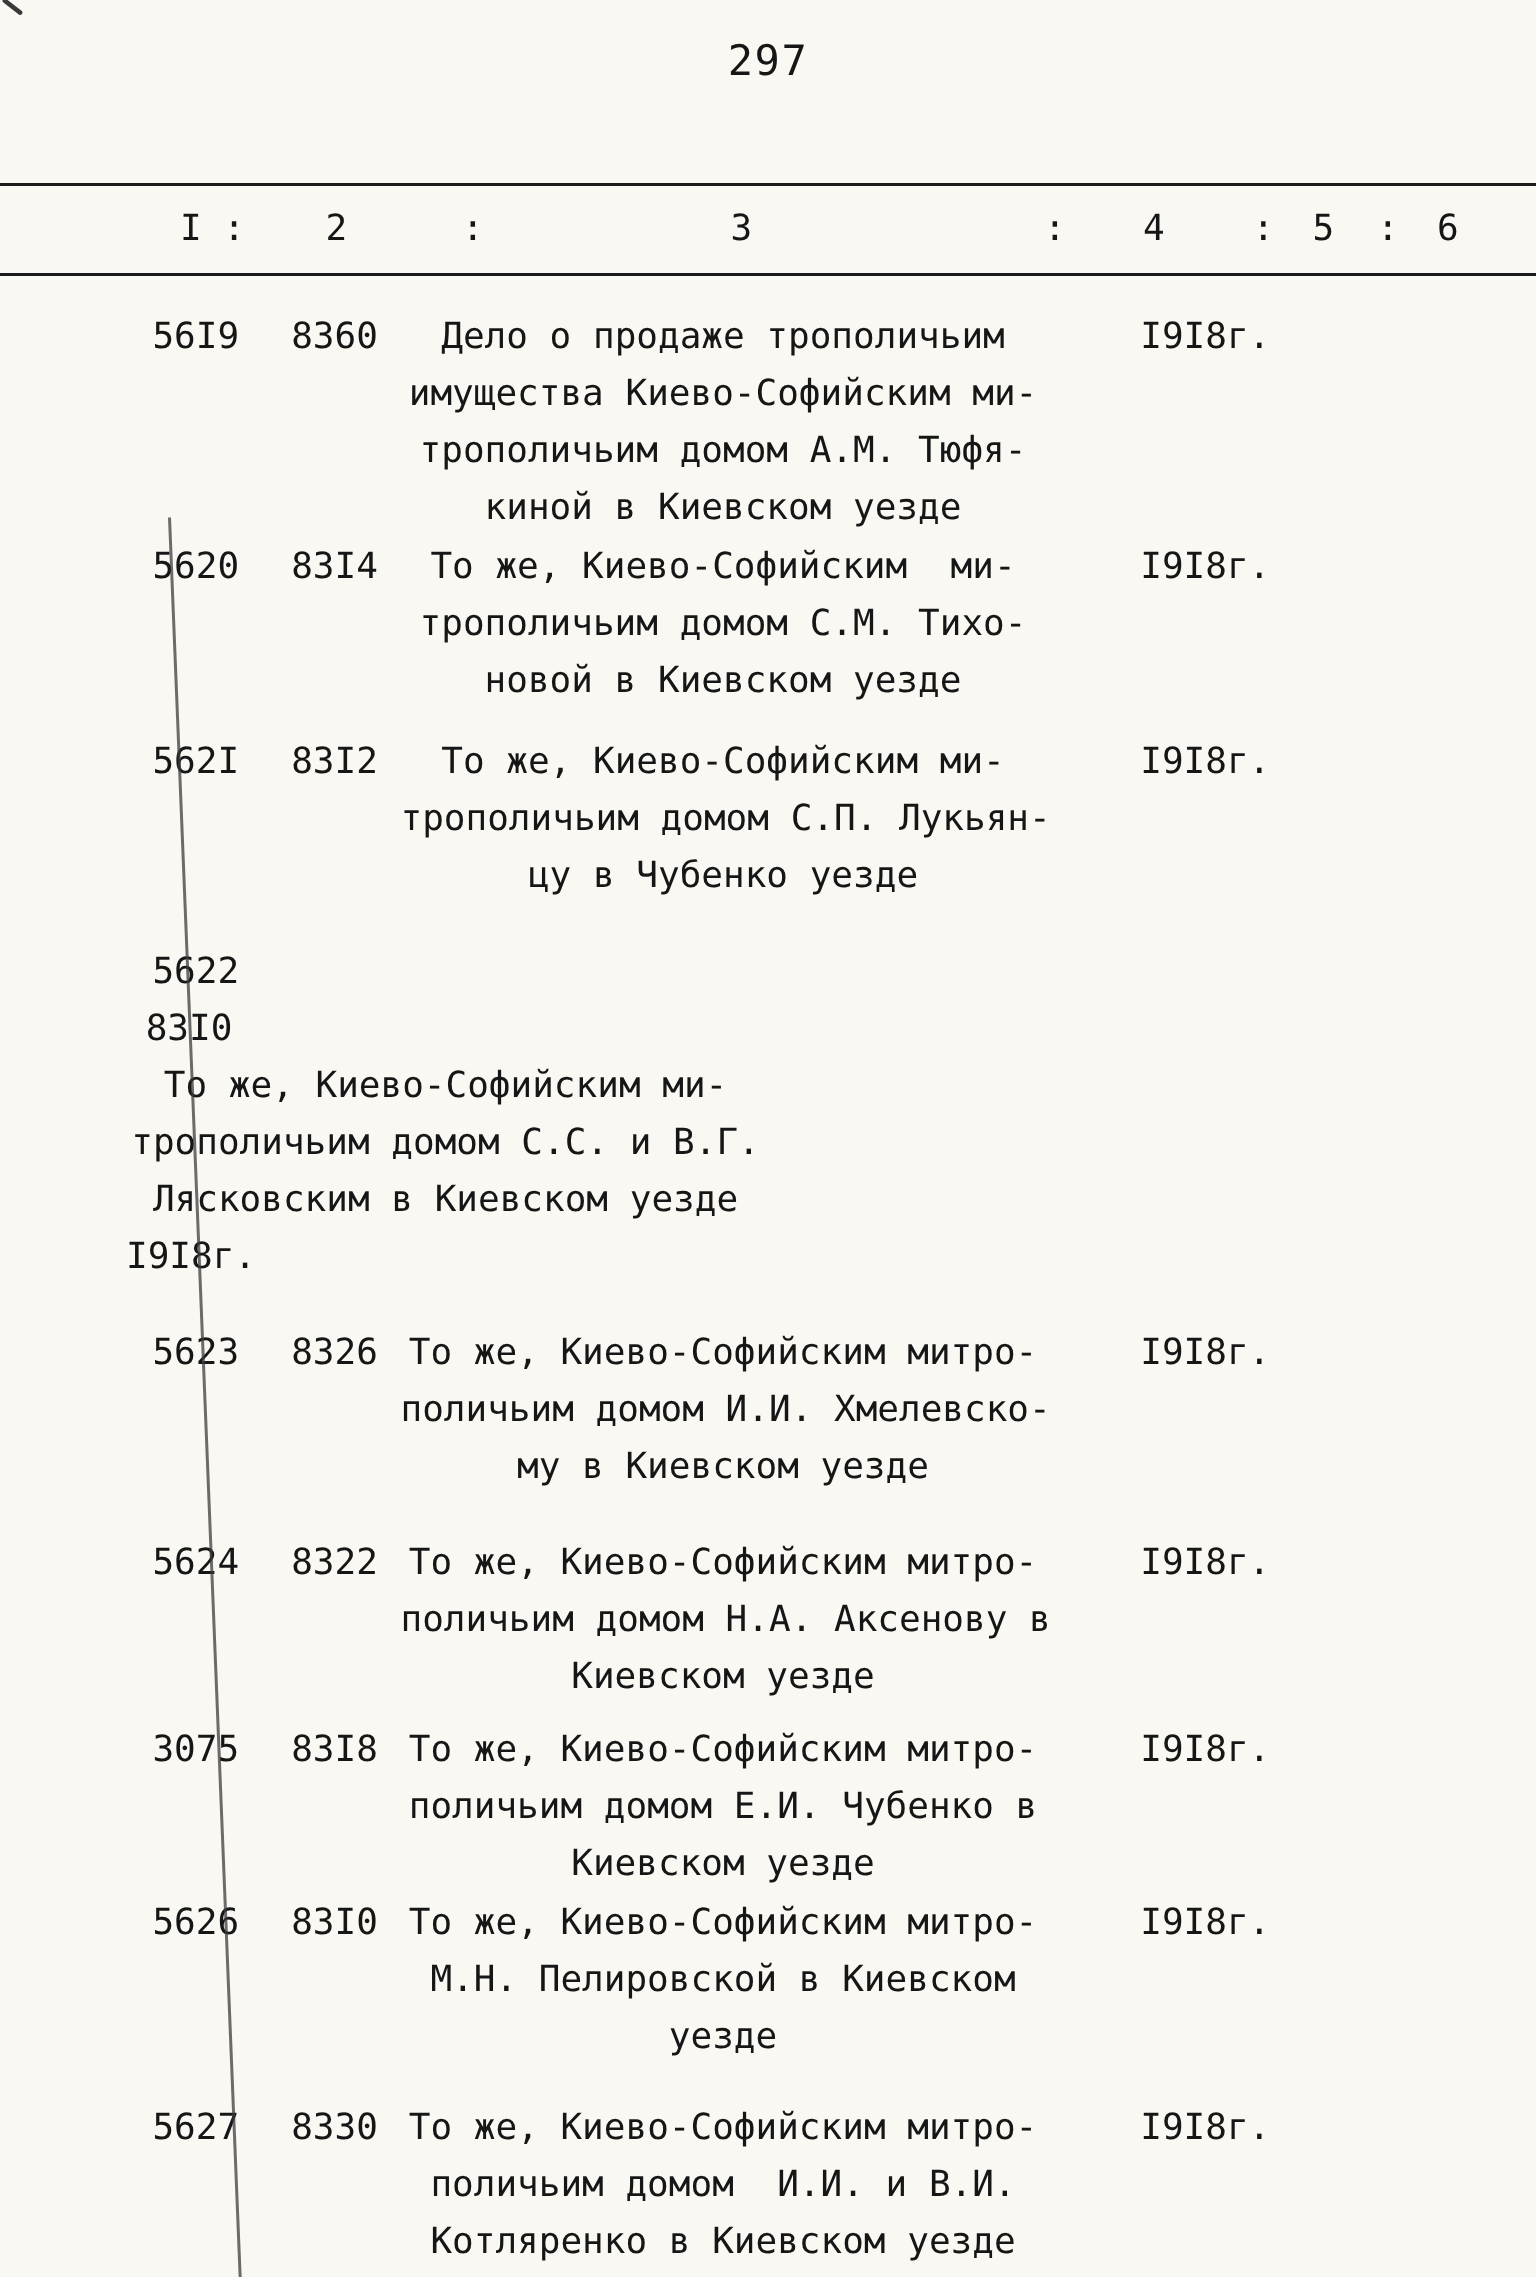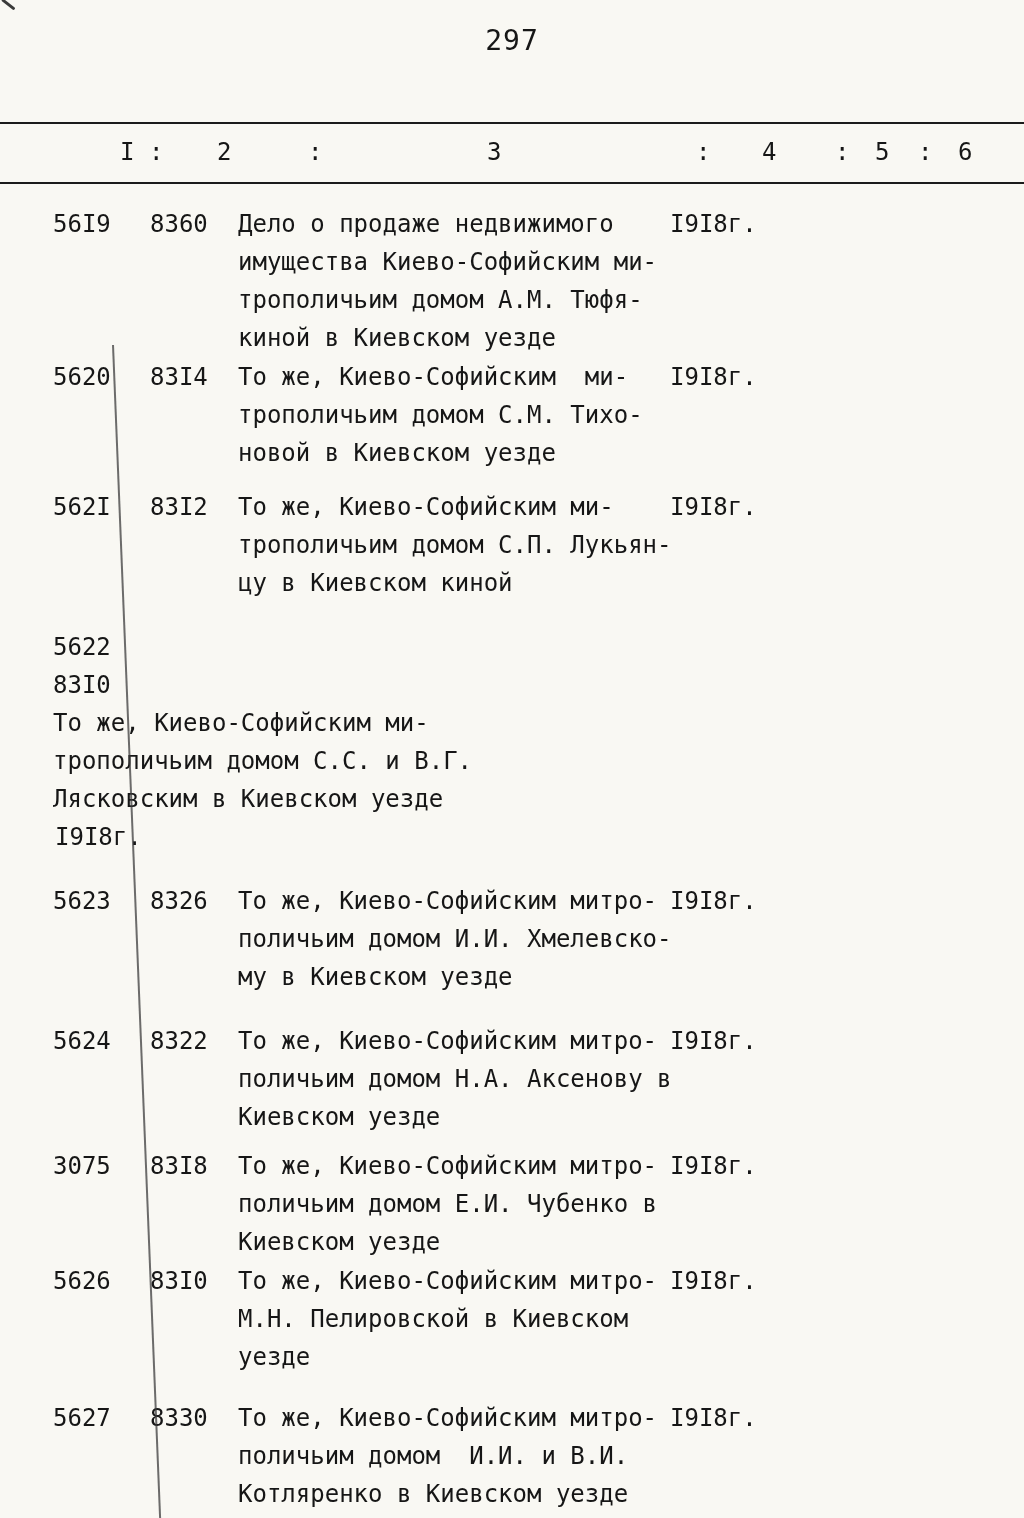--- a/index.html
+++ b/index.html
@@ -48,24 +48,25 @@
     position: absolute;
     top: 0;
     white-space: pre;
   }
   
   .entries {
     position: absolute;
     top: 205px;
     left: 0;
     width: 908px;
-    padding-left: 53px;
+    padding-left: 82px;
     box-sizing: border-box;
     font-size: 24px;
     line-height: 38px;
+    text-align: center;
   }
   .entry {
     display: flex;
     align-items: flex-start;
   }
   .entry .col { white-space: pre; }
   .entry .no   { width: 97px;  flex: 0 0 auto; }
   .entry .file { width: 88px;  flex: 0 0 auto; }
   .entry .desc { width: 430px; flex: 0 0 auto; white-space: normal; }
   .entry .desc .line { white-space: pre; }
@@ -124,21 +125,21 @@
   <span style="left:958px">6</span>
 </div>
 
 <div class="rule bottom"></div>
 
 <div class="entries">
     <div class="entry">
       <div class="col no">56I9</div>
       <div class="col file">8360</div>
       <div class="col desc">
-        <div class="line">Дело о продаже недвижимого</div>
+        <div class="line">Дело о продаже трополичьим</div>
         <div class="line">имущества Киево-Софийским ми-</div>
         <div class="line">трополичьим домом А.М. Тюфя-</div>
         <div class="line">киной в Киевском уезде</div>
       </div>
       <div class="col year">I9I8г.</div>
     </div>
     <div class="entry">
       <div class="col no">5620</div>
       <div class="col file">83I4</div>
       <div class="col desc">
@@ -147,21 +148,21 @@
         <div class="line">новой в Киевском уезде</div>
       </div>
       <div class="col year">I9I8г.</div>
     </div>
     <div class="entry">
       <div class="col no">562I</div>
       <div class="col file">83I2</div>
       <div class="col desc">
         <div class="line">То же, Киево-Софийским ми-</div>
         <div class="line">трополичьим домом С.П. Лукьян-</div>
-        <div class="line">цу в Киевском киной</div>
+        <div class="line">цу в Чубенко уезде</div>
       </div>
       <div class="col year">I9I8г.</div>
     </div>
     <div class="entry">
       <div class="col no">5622</div>
       <div class="col file">83I0</div>
       <div class="col desc">
         <div class="line">То же, Киево-Софийским ми-</div>
         <div class="line">трополичьим домом С.С. и В.Г.</div>
         <div class="line">Лясковским в Киевском уезде</div>

